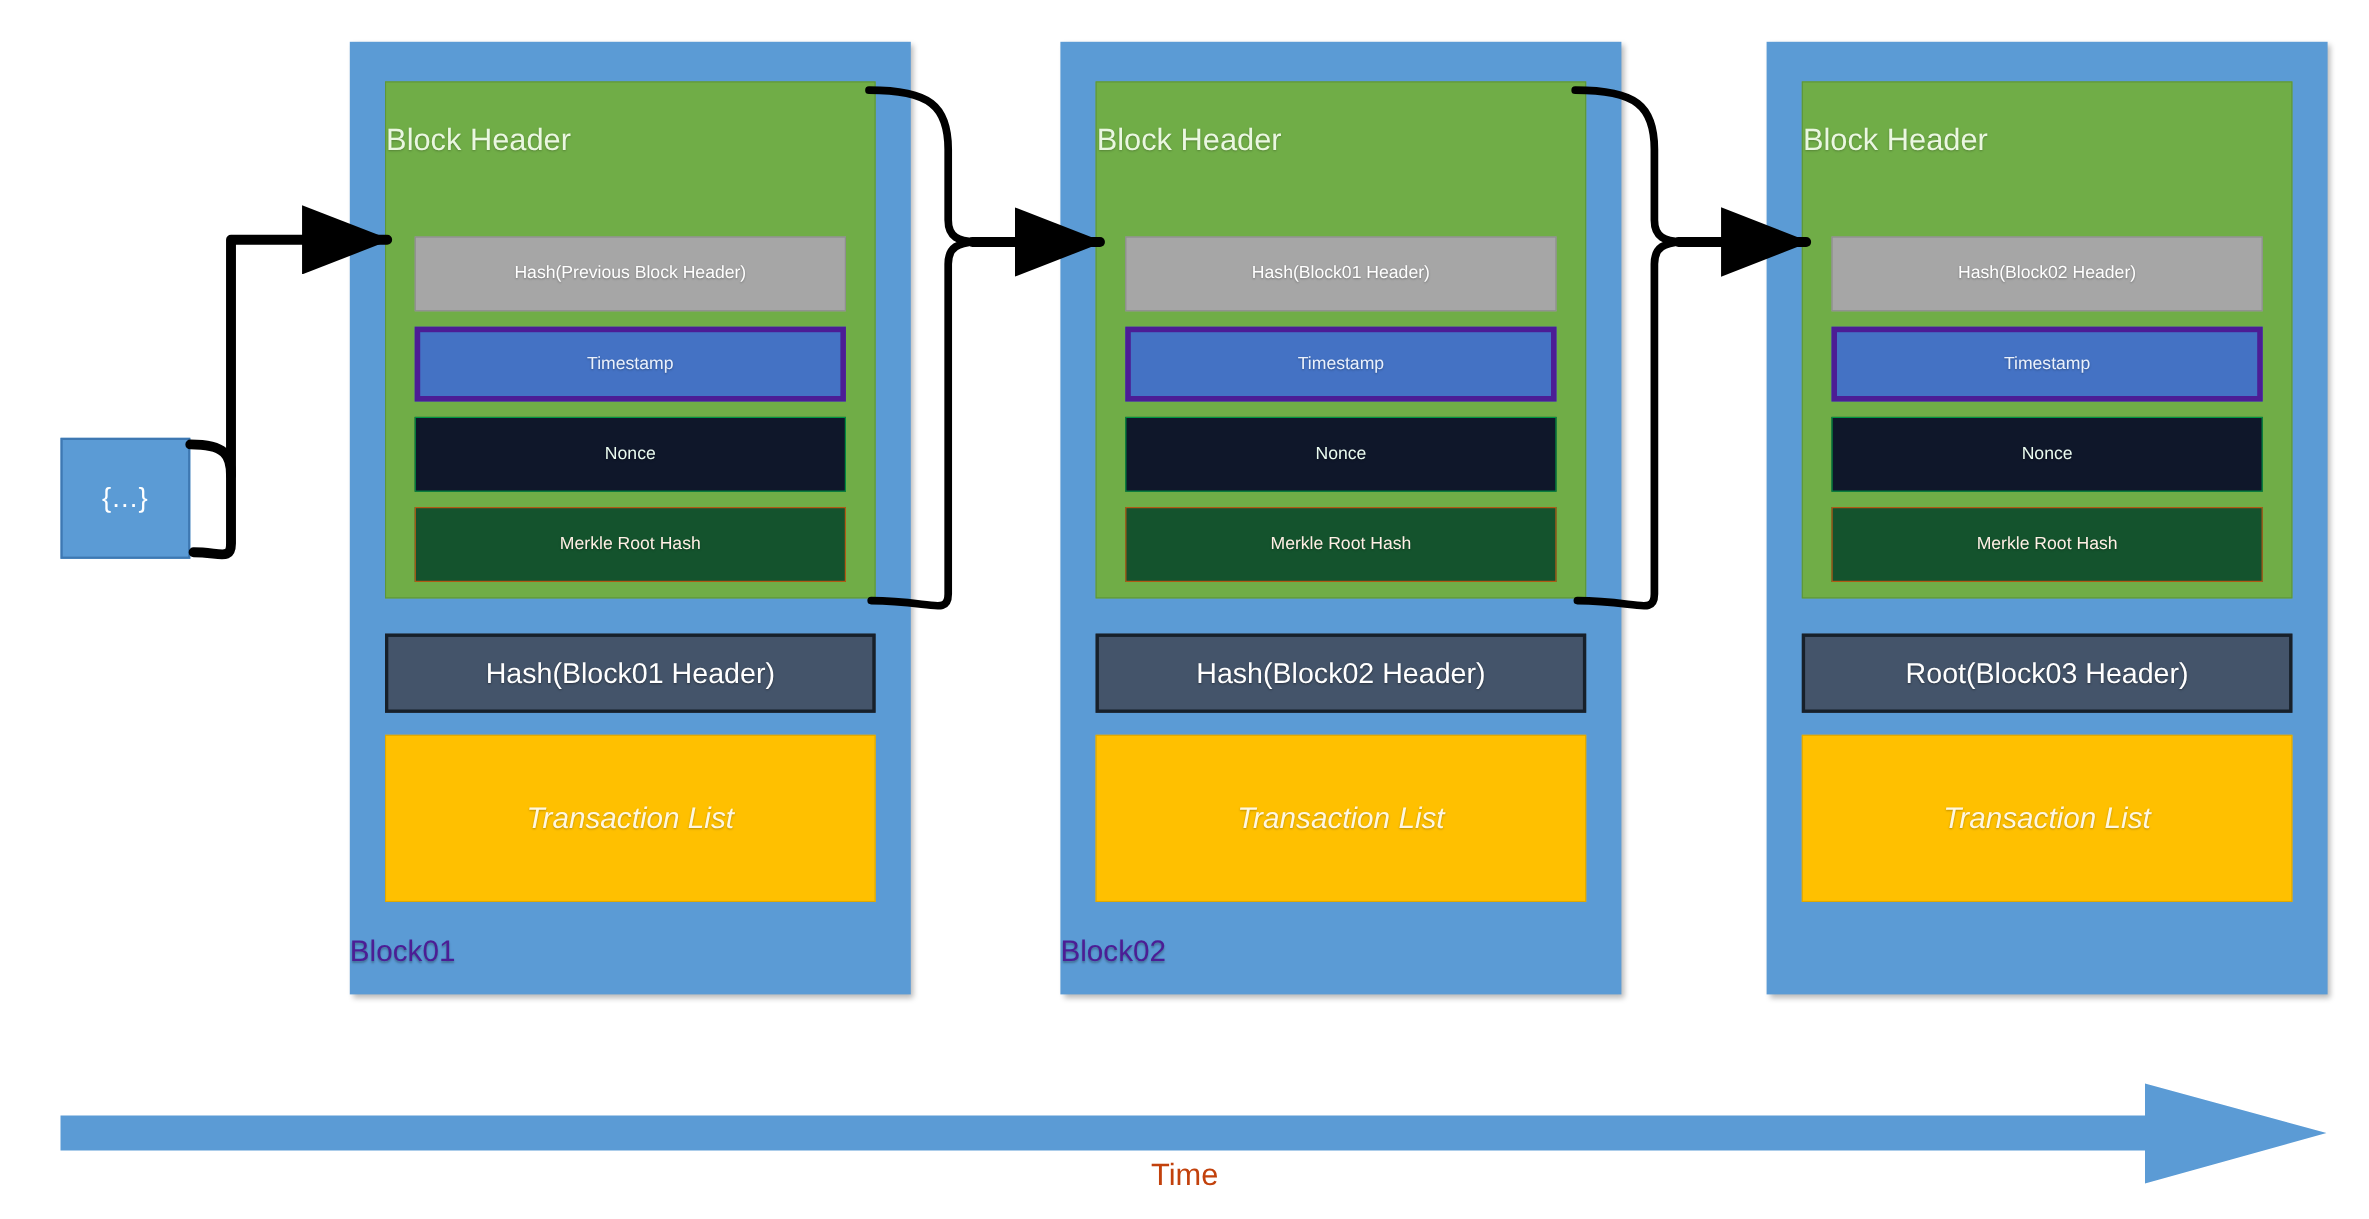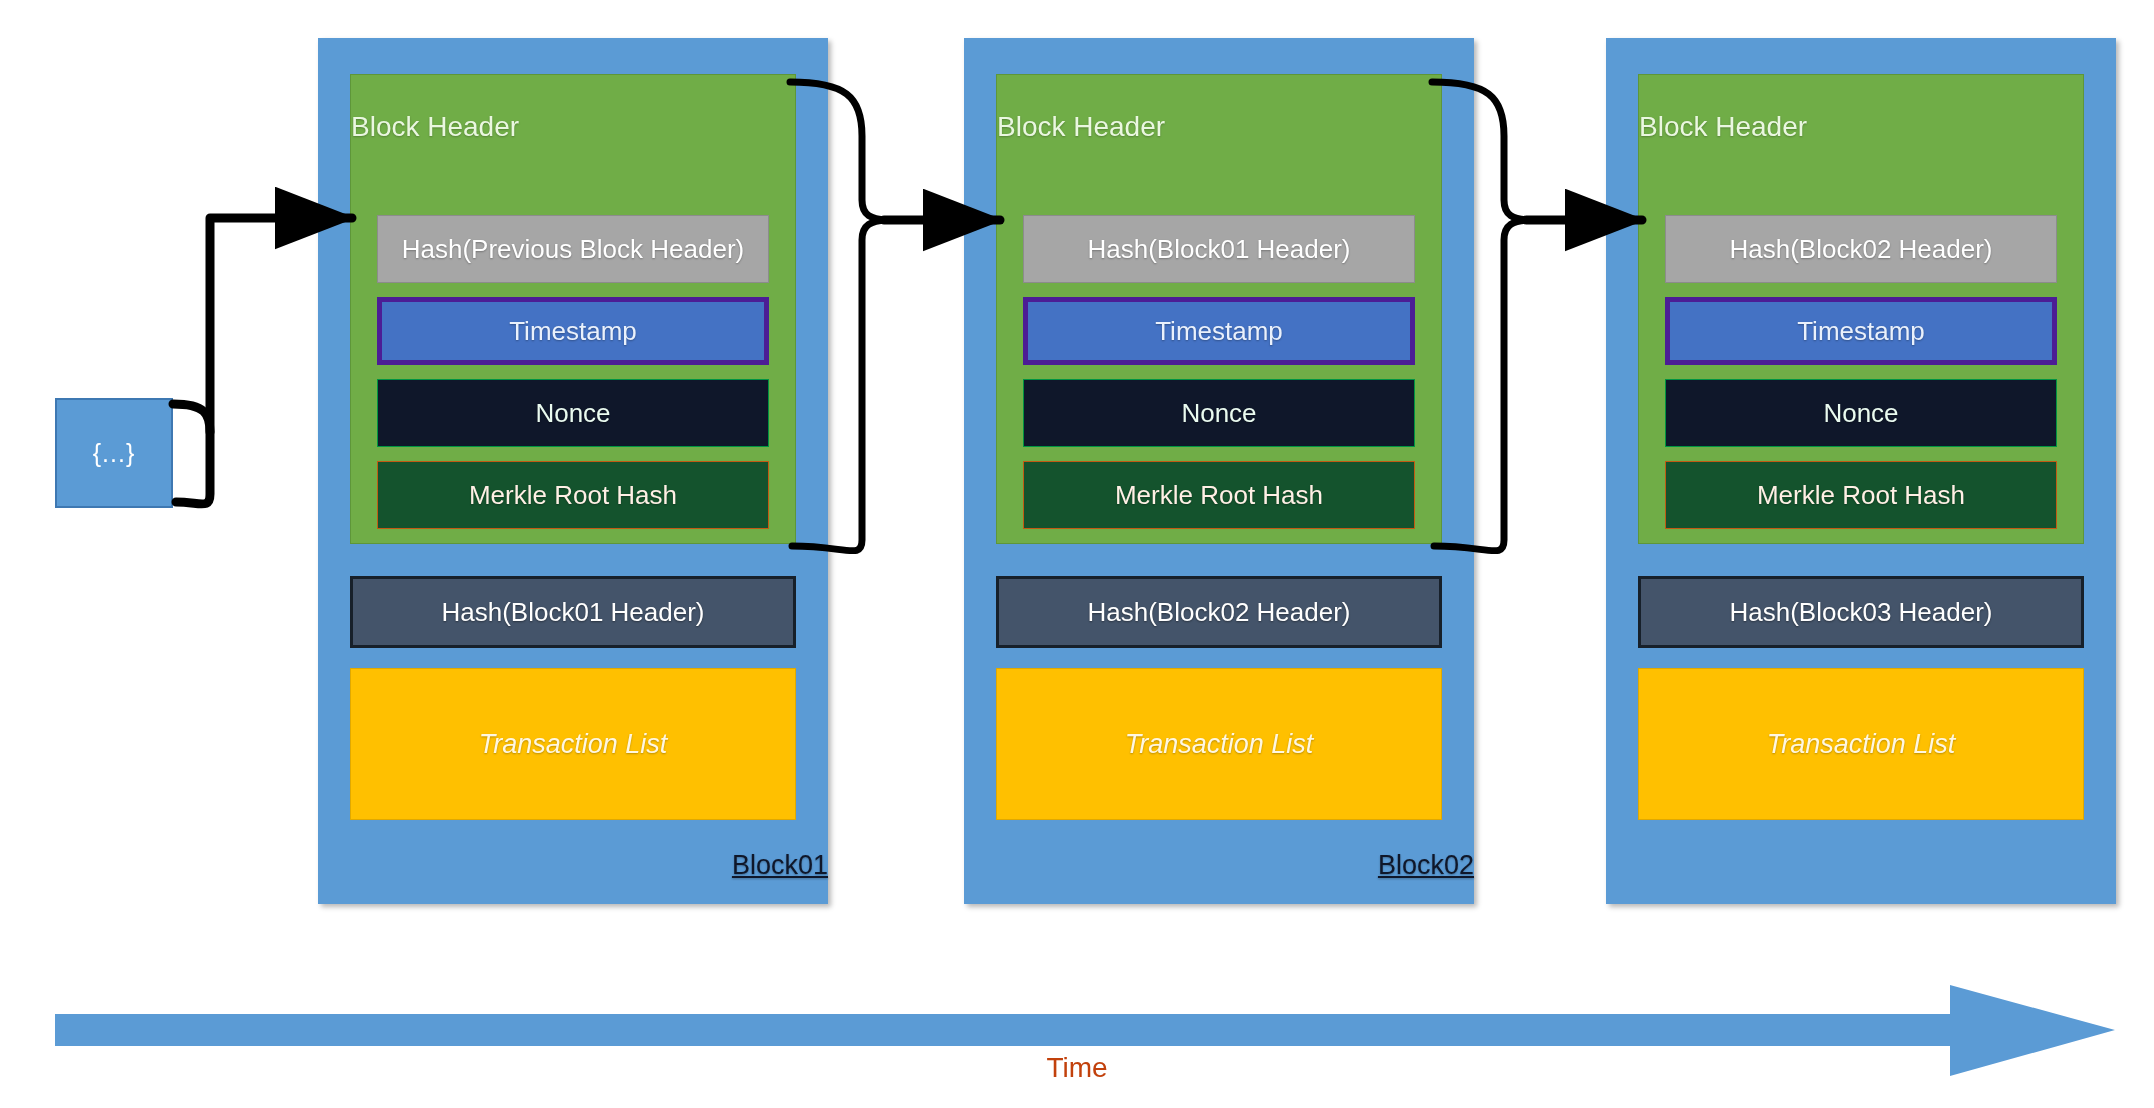--- a/index.html
+++ b/index.html
@@ -78,21 +78,21 @@
   .field {
     position: absolute;
     left: 26px;
     right: 26px;
     height: 68px;
     box-sizing: border-box;
     display: flex;
     align-items: center;
     justify-content: center;
     color: #ffffff;
-    font-size: 26px;
+    font-size: 16px;
     text-shadow: 0 1px 2px rgba(0,0,0,0.3);
   }
   .field-hash      { top: 140px; background: #A6A6A6; border: 1px solid #8C8C8C; }
   .field-timestamp { top: 222px; background: #4472C4; border: 5px solid #4c1d95; color: #EAF1FC; }
   .field-nonce     { top: 304px; background: #0f172a; border: 1px solid #009442; color: #EAFBF0; }
   .field-merkle    { top: 386px; background: #14532d; border: 1px solid #C25A13; color: #FFF0E5; text-align: right; }
 
   .block-hash-bar {
     position: absolute;
     left: 32px;
@@ -125,25 +125,24 @@
     color: #FFF7E0;
     font-size: 27px;
     text-shadow: 0 1px 2px rgba(0,0,0,0.28);
     font-style: italic;
   }
 
   .block-name {
     position: absolute;
     left: 0; right: 0;
     top: 812px;
-    text-align: right;
-    color: #0f172a;
+    text-align: left;
+    color: #4c1d95;
     font-size: 27px;
     text-shadow: 0 1px 2px rgba(0,0,0,0.3);
-    text-decoration: underline;
   }
 
   
   #wires {
     position: absolute;
     left: 0; top: 0;
     width: 2154px;
     height: 1108px;
     pointer-events: none;
   }
@@ -195,21 +194,21 @@
   </div>
 
   <div class="block" id="block-3">
     <div class="header-panel">
       <div class="header-title">Block Header</div>
       <div class="field field-hash">Hash(Block02 Header)</div>
       <div class="field field-timestamp">Timestamp</div>
       <div class="field field-nonce">Nonce</div>
       <div class="field field-merkle">Merkle Root Hash</div>
     </div>
-    <div class="block-hash-bar">Hash(Block03 Header)</div>
+    <div class="block-hash-bar">Root(Block03 Header)</div>
     <div class="tx-list">Transaction List</div>
   </div>
 
   <svg id="wires" viewBox="0 0 2154 1108">
     <defs>
       <marker id="arrowhead" markerWidth="9" markerHeight="7" refX="8.6" refY="3.5" orient="auto">
         <polygon points="0 0, 9 3.5, 0 7" fill="#000000"></polygon>
       </marker>
     </defs>
 

